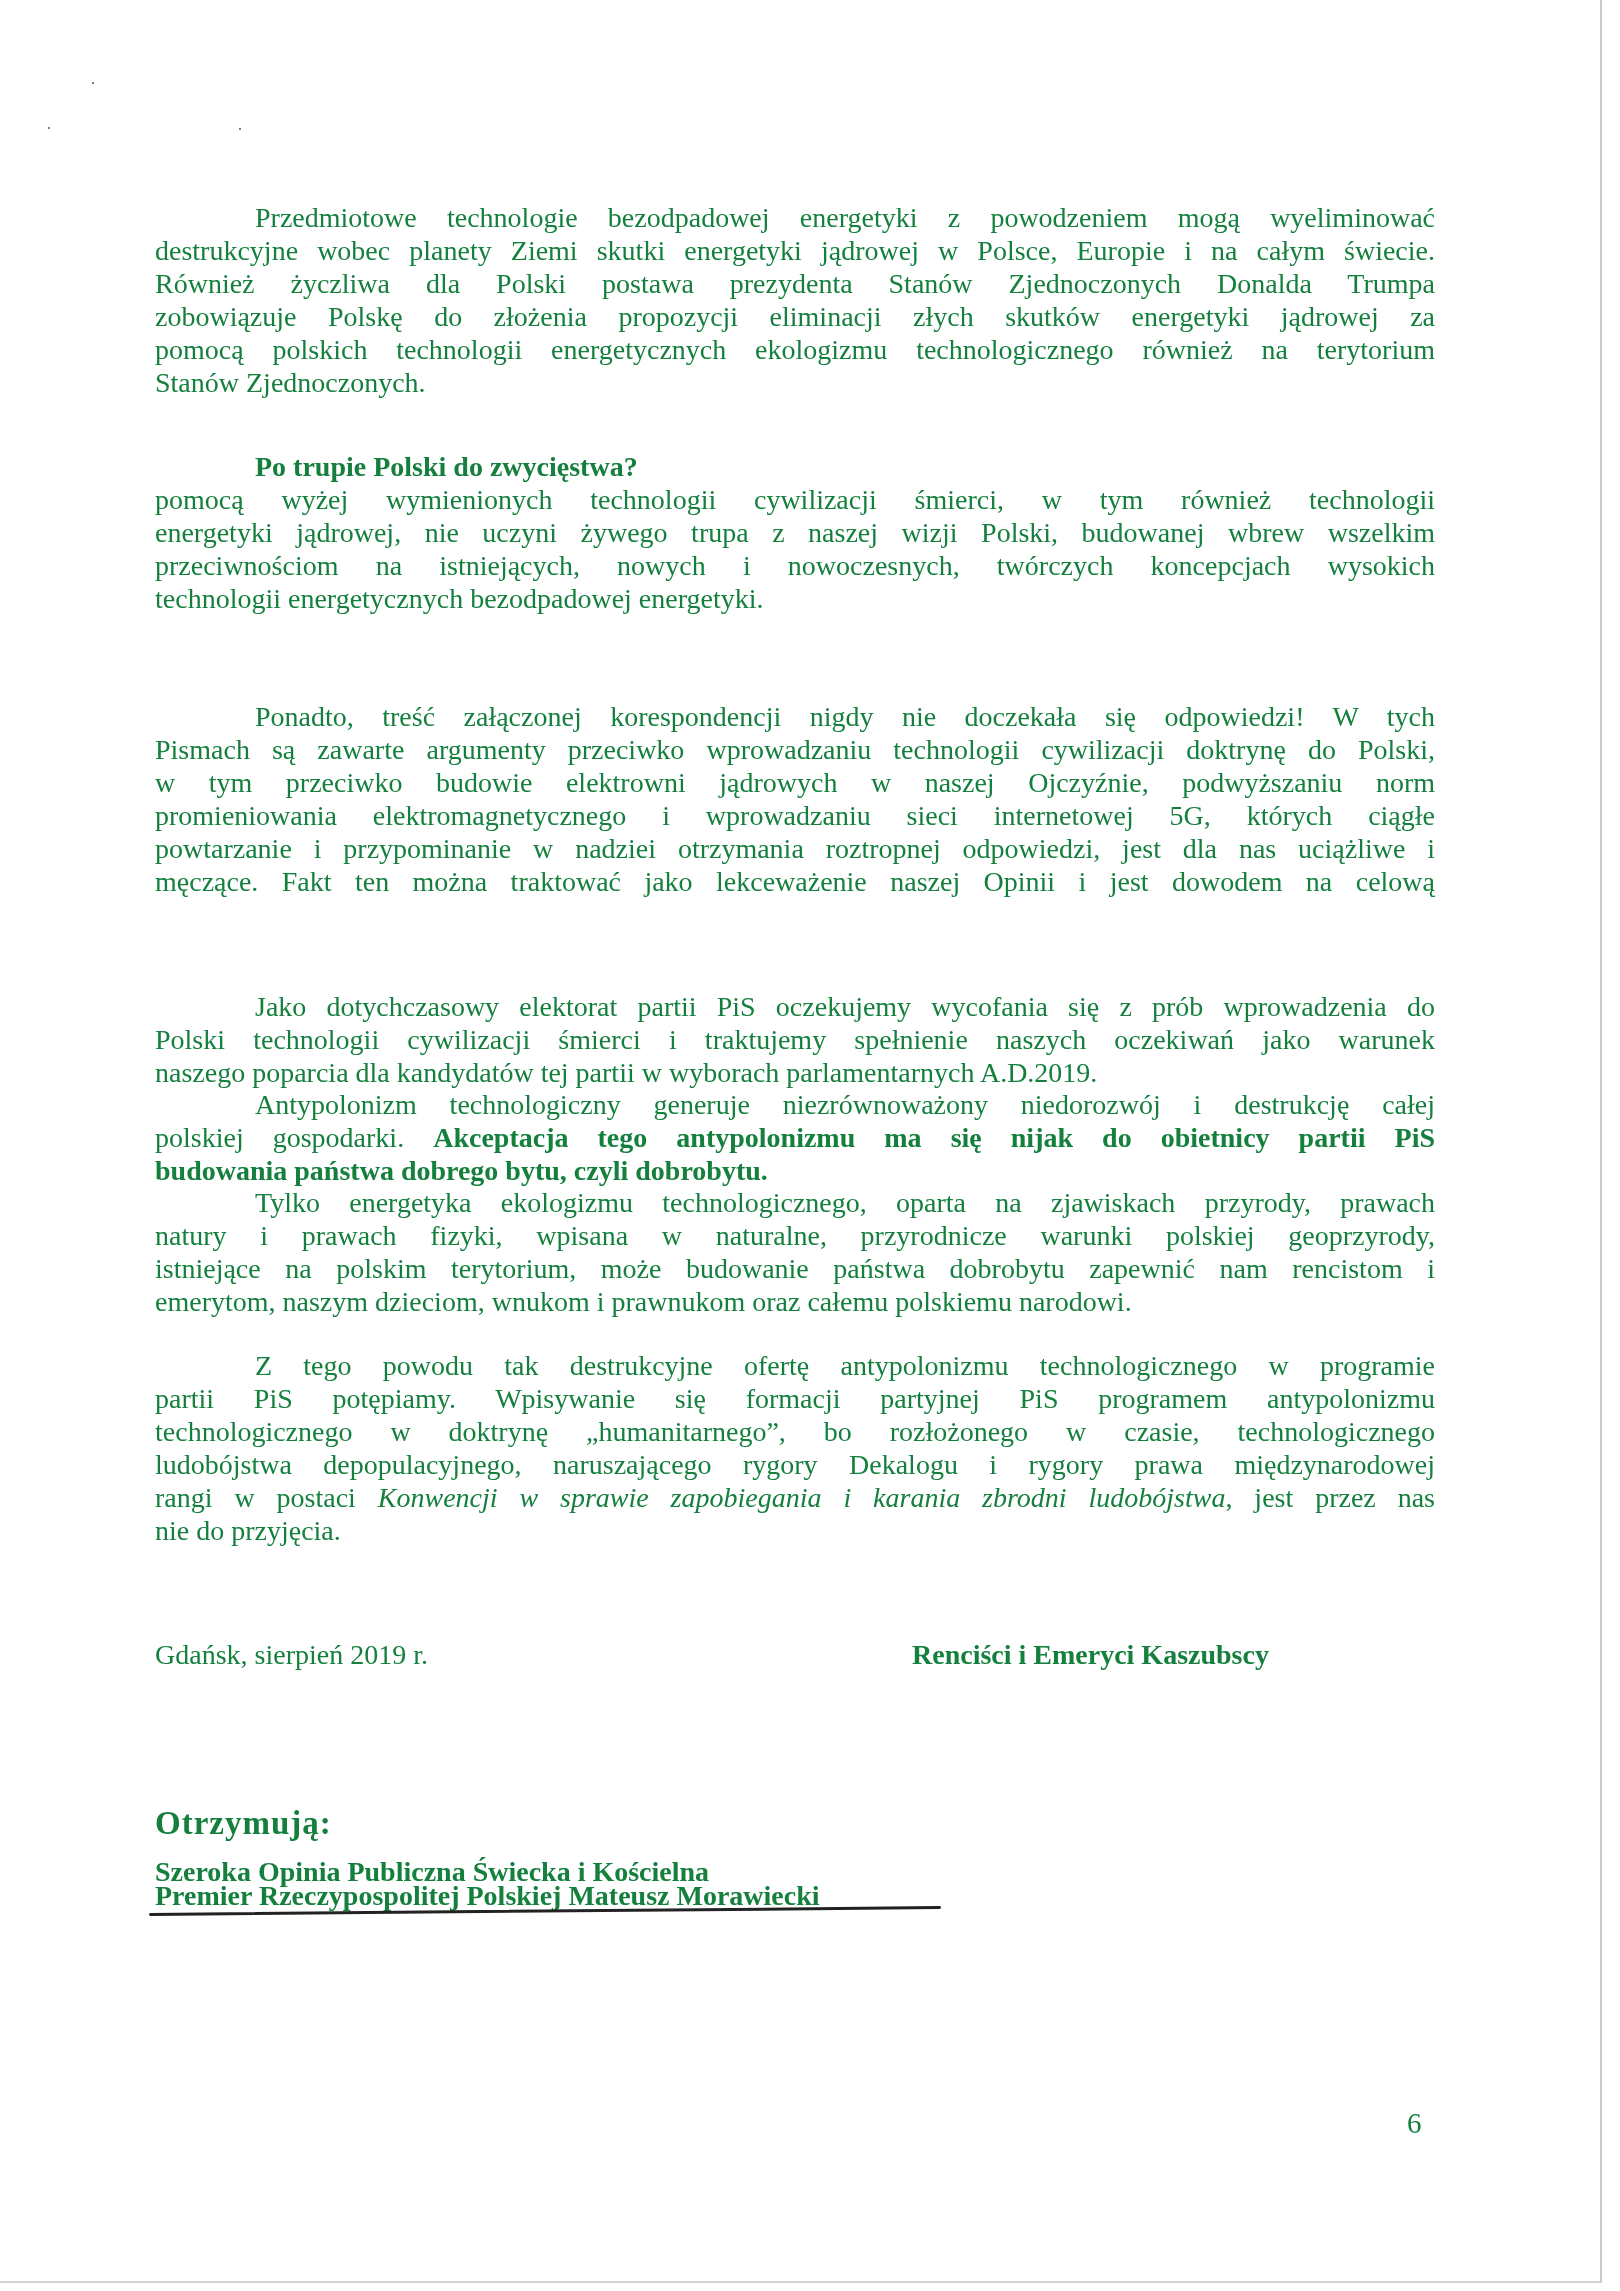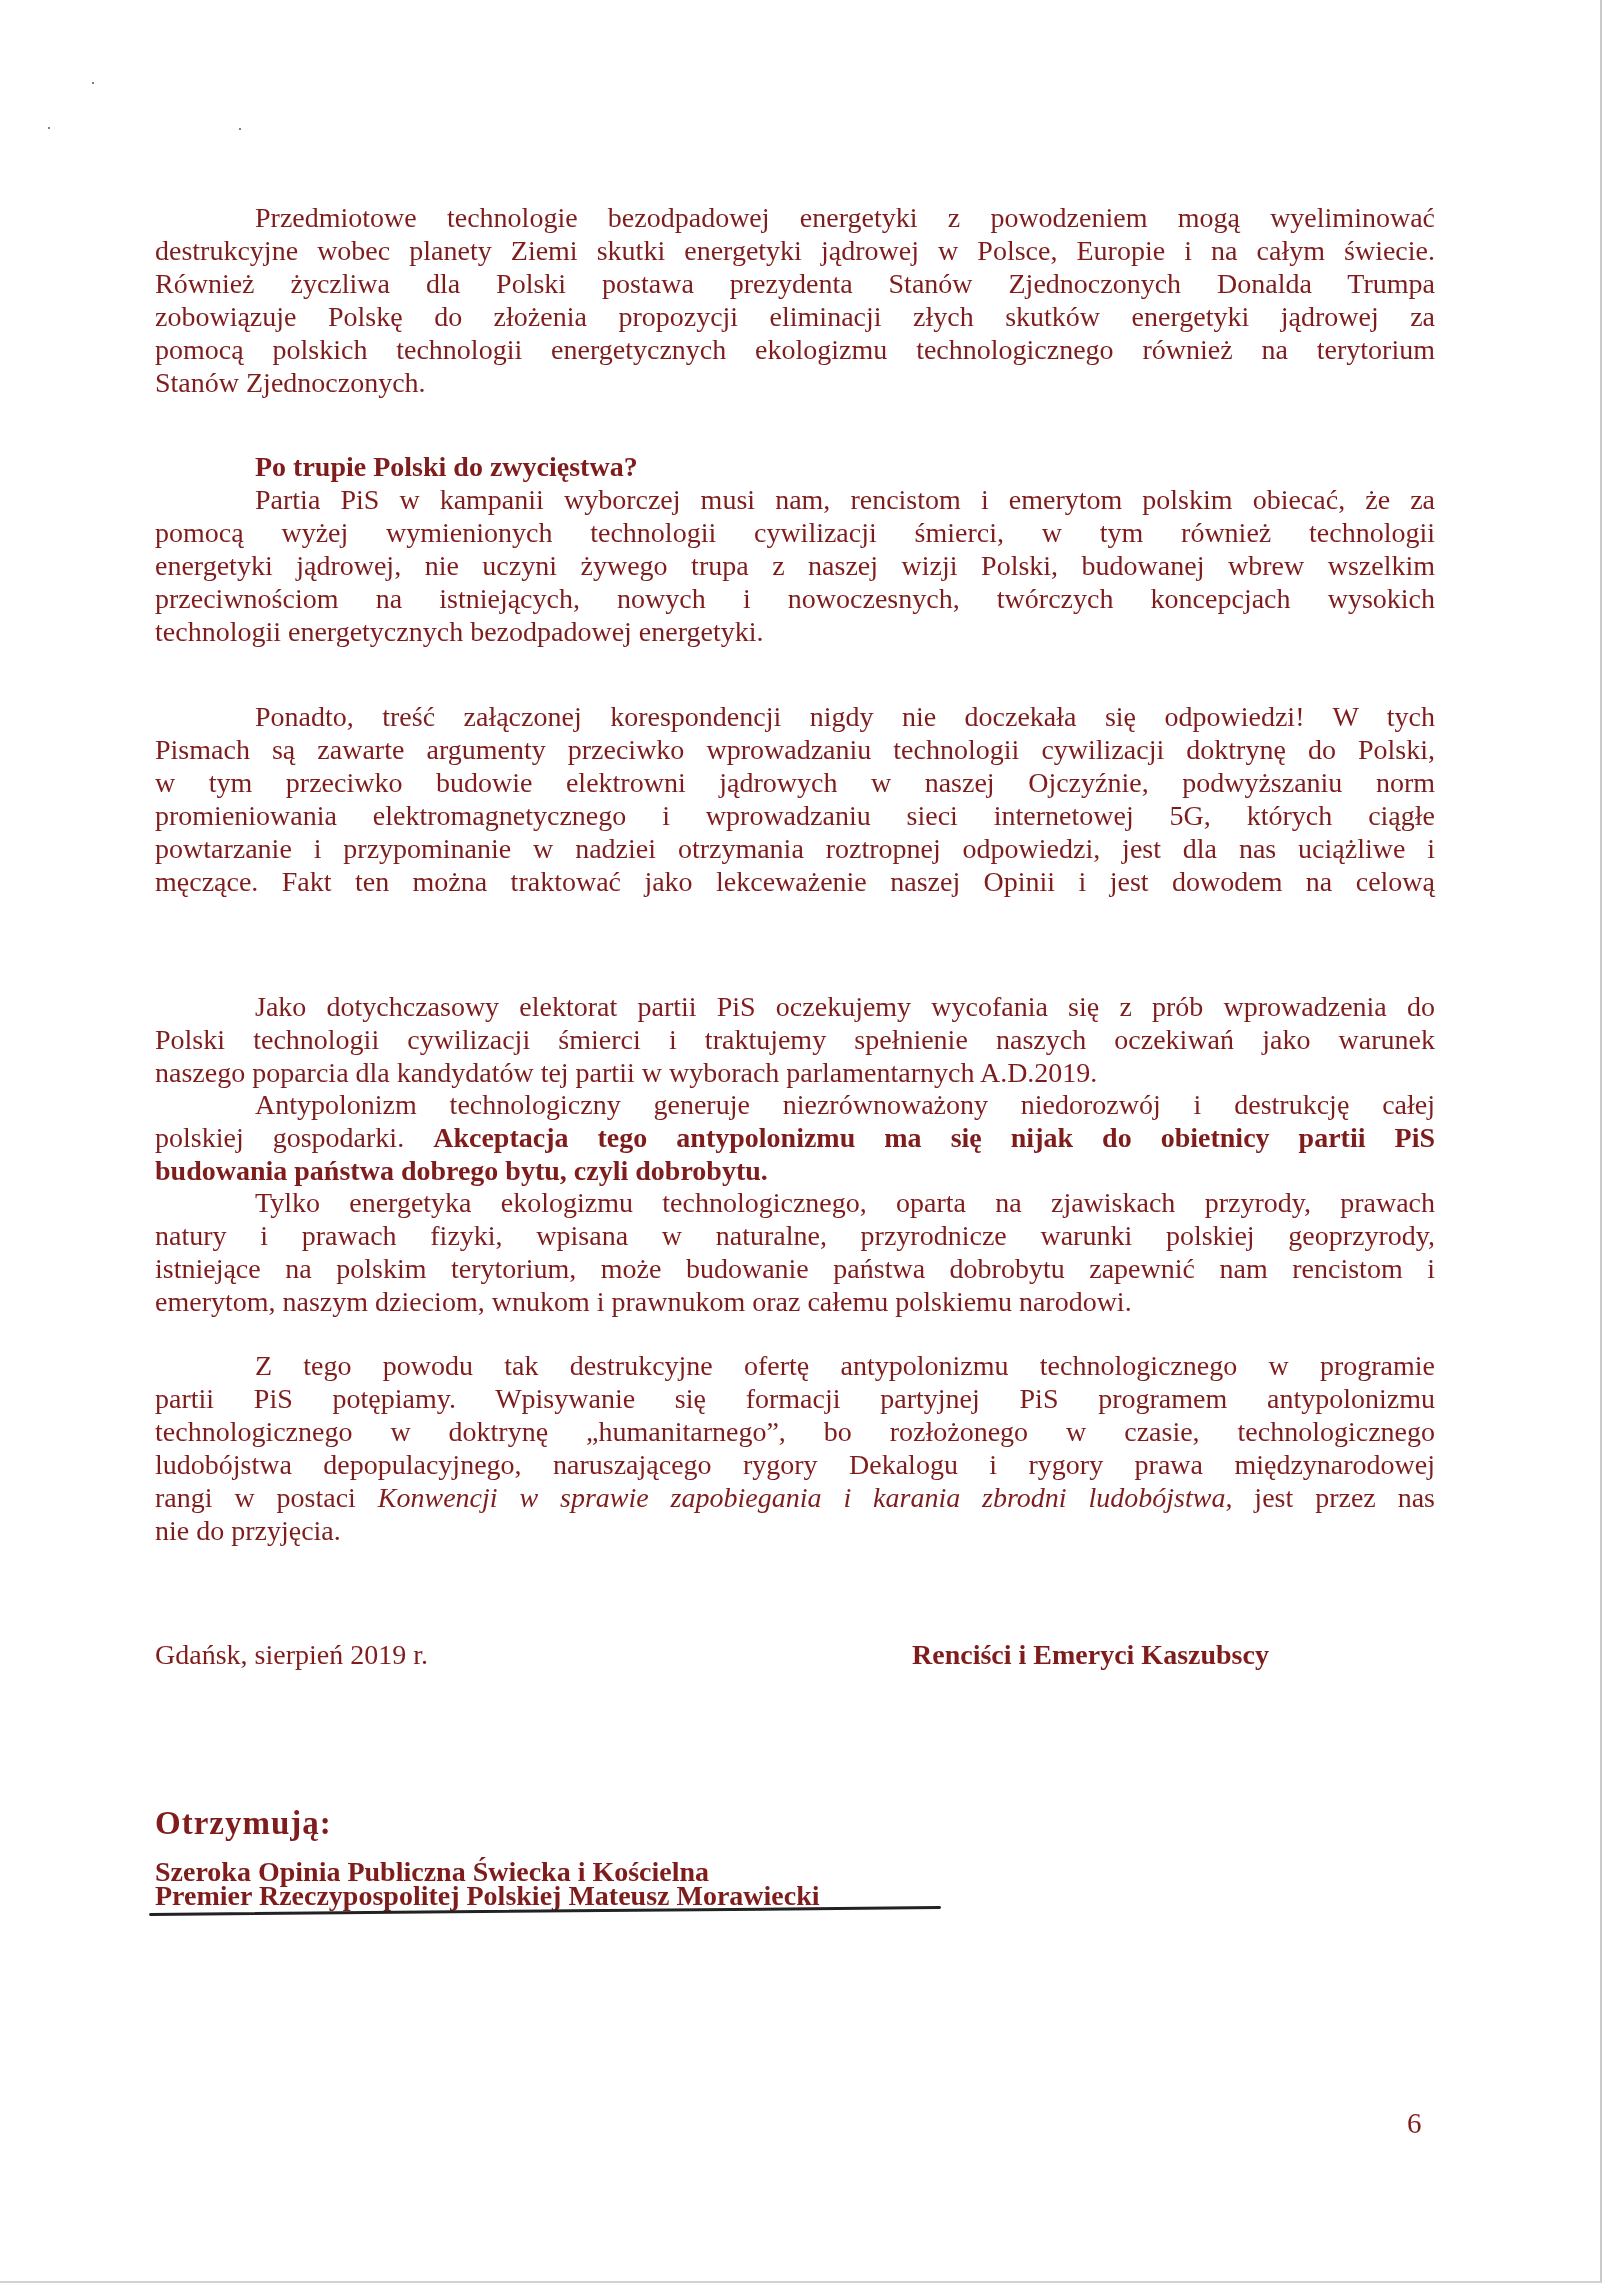--- a/index.html
+++ b/index.html
@@ -2,21 +2,21 @@
 <html><head>
 <meta charset="utf-8">
 <style>
   html, body { margin: 0; padding: 0; }
   body { width: 1620px; height: 2292px; background: #ffffff; position: relative; overflow: hidden; }
   .page {
     position: absolute; left: 0; top: 0; width: 1600px; height: 2281px;
     background: #ffffff;
     border-right: 2.9px solid #c9c9c9; border-bottom: 2.9px solid #d2d2d2;
     font-family: "Liberation Serif", "DejaVu Serif", serif;
-    color: #7f1d1d;
+    color: #15803d;
   }
   .block { position: absolute; left: 155px; width: 1280px; font-size: 28px; }
   .line {
     height: 33px; line-height: 33px; white-space: nowrap;
     text-align: justify; text-align-last: justify; display: block;
   }
   .line.last { text-align-last: left; }
   .line.indent { padding-left: 100px; }
   .bold { font-weight: bold; }
   .ital { font-style: italic; }
@@ -48,21 +48,20 @@
     <span class="line">destrukcyjne wobec planety Ziemi skutki energetyki jądrowej w Polsce, Europie i na całym świecie.</span>
     <span class="line">Również życzliwa dla Polski postawa prezydenta Stanów Zjednoczonych Donalda Trumpa</span>
     <span class="line">zobowiązuje Polskę do złożenia propozycji eliminacji złych skutków energetyki jądrowej za</span>
     <span class="line">pomocą polskich technologii energetycznych ekologizmu technologicznego również na terytorium</span>
     <span class="line last">Stanów Zjednoczonych.</span>
   </div>
 
   <div class="heading">Po trupie Polski do zwycięstwa?</div>
 
   <div class="block" style="top:483px;">
-    <span class="line indent">Partia  PiS w kampanii wyborczej musi nam, rencistom i emerytom polskim obiecać, że za</span>
     <span class="line">pomocą wyżej wymienionych technologii cywilizacji śmierci, w tym również technologii</span>
     <span class="line">energetyki jądrowej, nie uczyni żywego trupa z naszej wizji Polski, budowanej wbrew wszelkim</span>
     <span class="line">przeciwnościom na istniejących, nowych i nowoczesnych, twórczych koncepcjach wysokich</span>
     <span class="line last">technologii  energetycznych bezodpadowej energetyki.</span>
   </div>
 
   <div class="block" style="top:700px;">
     <span class="line indent">Ponadto, treść załączonej korespondencji nigdy nie doczekała się odpowiedzi! W tych</span>
     <span class="line">Pismach są zawarte argumenty przeciwko wprowadzaniu technologii cywilizacji doktrynę do Polski,</span>
     <span class="line">w tym przeciwko budowie elektrowni jądrowych w naszej Ojczyźnie, podwyższaniu norm</span>

